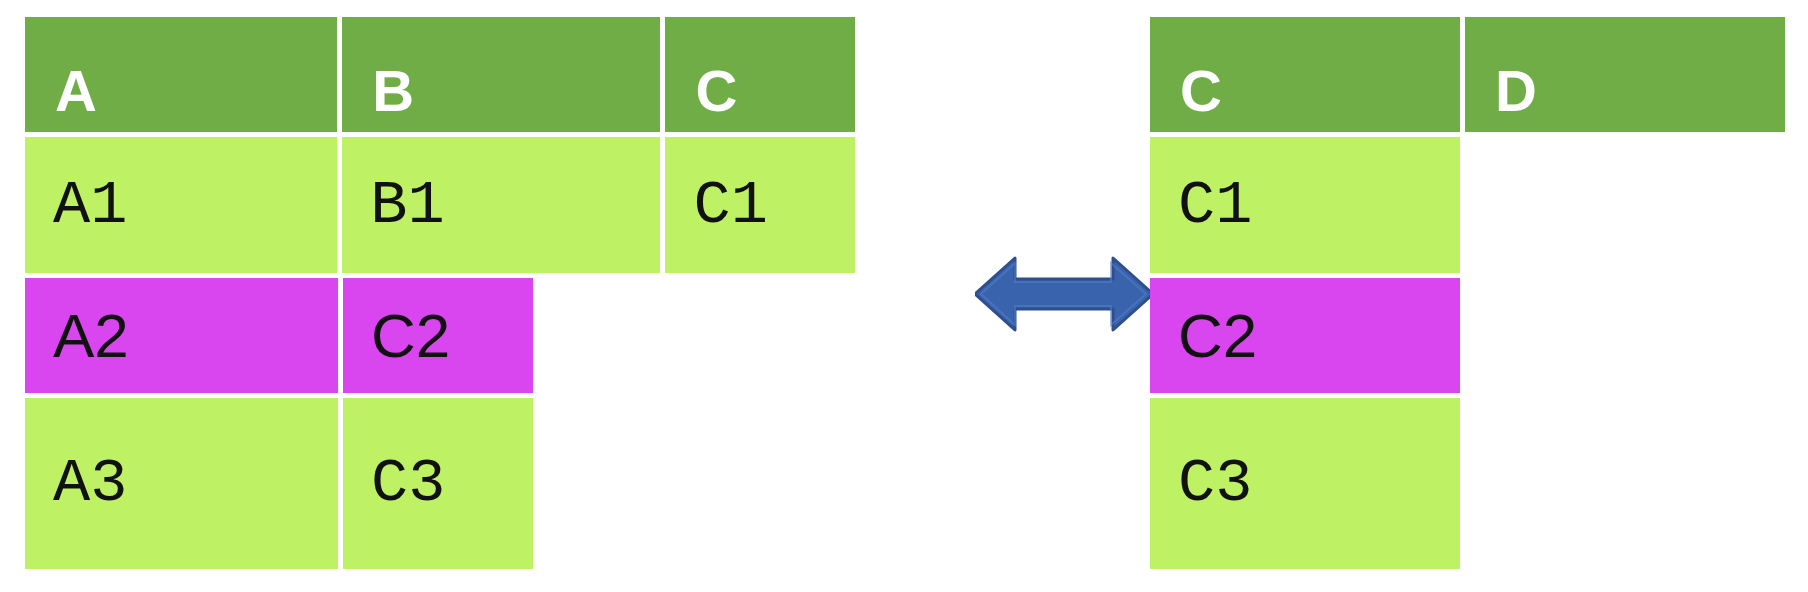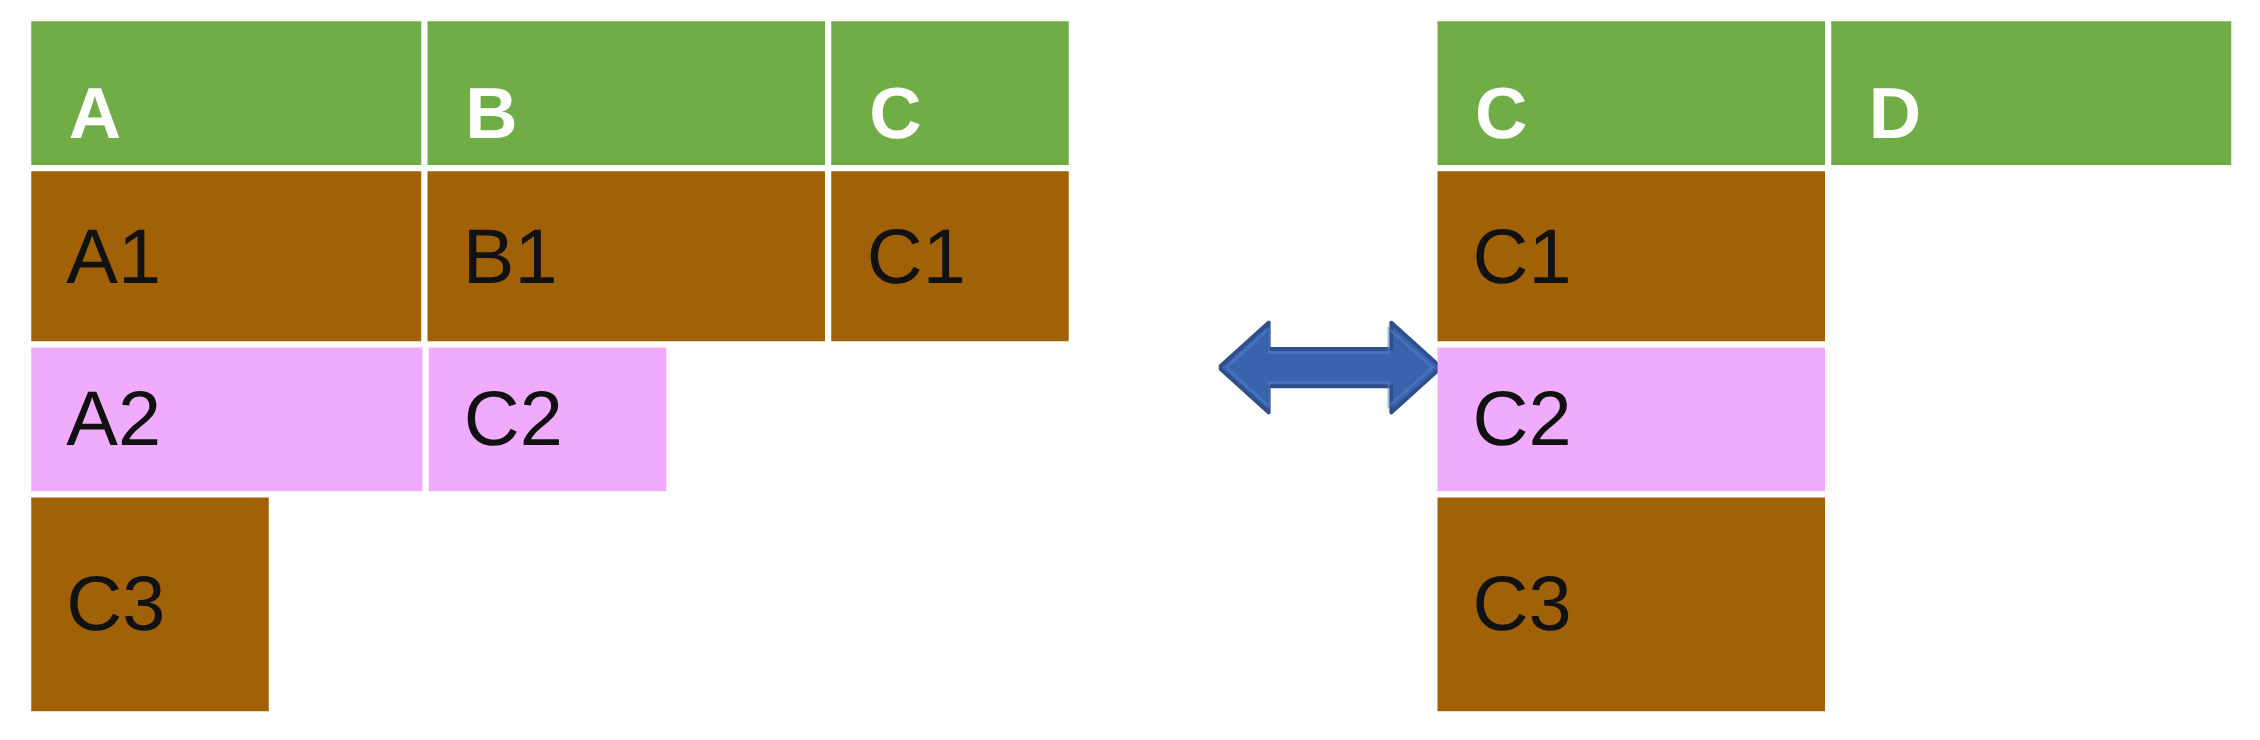--- a/index.html
+++ b/index.html
@@ -73,22 +73,22 @@
     color: #ffffff;
     font-weight: bold;
     font-size: 58px;
     letter-spacing: 0.5px;
     padding-left: 30px;
     align-items: flex-end;
     padding-bottom: 8px;
   }
 
   
-  .band-dark  .cell { background: #a16207; }
-  .band-light .cell { background: #f0abfc; }
+  .band-dark  .cell { background: #bef264; font-family: Liberation Mono, monospace; }
+  .band-light .cell { background: #d946ef; }
 
   .body-row .cell {
     color: #111111;
     font-weight: normal;
     font-size: 62px;
   }
 
   #left-table .body-row.r1 .cell,
   #right-table .body-row.r1 .cell { align-items: center; }
 
@@ -119,20 +119,21 @@
       <div class="cell c1">B1</div>
       <div class="cell c2">C1</div>
     </div>
 
     <div class="row body-row r2 band-light">
       <div class="cell c0">A2</div>
       <div class="cell c2">C2</div>
     </div>
 
     <div class="row body-row r3 band-dark">
+      <div class="cell c0">A3</div>
       <div class="cell c2">C3</div>
     </div>
 
   </div>
 
   <div id="arrow">
     <svg width="178" height="92" viewBox="0 0 178 92" xmlns="http://www.w3.org/2000/svg">
       <polygon points="0,46 40,10 40,31 138,31 138,10 178,46 138,82 138,61 40,61 40,82" fill="#3A63AE" stroke="#2E4F8C" stroke-width="3" stroke-linejoin="round"></polygon>
       <polygon points="6,46 40,15 40,34 136,34 136,15 171,46 136,77 136,58 40,58 40,77" fill="none" stroke="#5580C8" stroke-width="2" opacity="0.55"></polygon>
     </svg>

